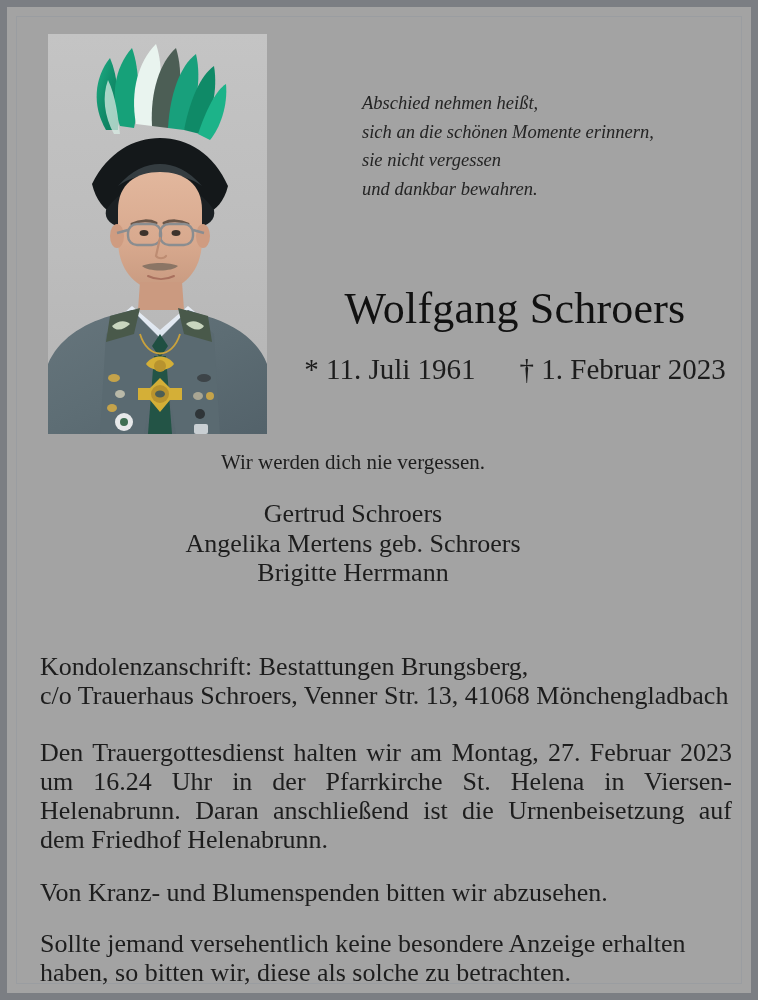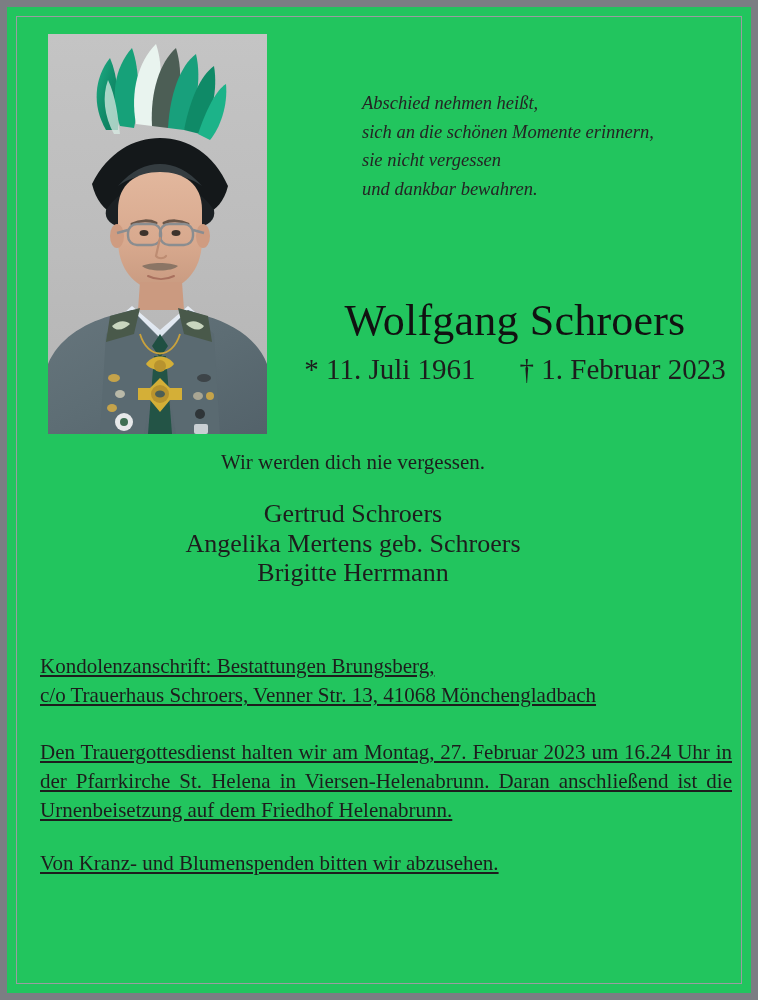--- a/index.html
+++ b/index.html
@@ -14,21 +14,21 @@
     color: #1a1a1a;
     overflow: hidden;
   }
 
   
   .notice {
     position: relative;
     box-sizing: border-box;
     width: 758px;
     height: 1000px;
-    background: #22c55e;
+    background: #a3a3a3;
     border: 7px solid #7b7e83;      
     padding: 0;
   }
   .inner-rule {
     position: absolute;
     left: 9px;
     top: 9px;
     right: 9px;
     bottom: 9px;
     border: 1px solid #9a9da1;      
@@ -72,21 +72,20 @@
   .name {
     position: absolute;
     left: 235px;
     top: 277px;
     width: 480px;
     text-align: center;
     font-size: 44px;
     line-height: 50px;
     letter-spacing: 0.2px;
     color: #111111;
-    margin-top: 12px;
   }
 
   .dates {
     position: absolute;
     left: 235px;
     top: 348px;
     width: 480px;
     text-align: center;
     font-size: 29px;
     line-height: 28px;
@@ -115,24 +114,23 @@
   }
 
   
   .body {
     position: absolute;
     left: 33px;
     top: 645px;
     width: 692px;
   }
   .block {
-    font-size: 21px;
+    font-size: 26px;
     line-height: 29px;
     color: #1d1d1d;
-    text-decoration: underline;
   }
   .block.justify { text-align: justify; }
   .spacer-lg { height: 28px; }
   .spacer-md { height: 24px; }
   .spacer-sm { height: 22px; }
 </style>
 </head>
 <body>
 
 <div class="notice">
@@ -281,16 +279,17 @@
     </div>
 
     <div class="body">
       <div class="block" style="white-space: pre-line;">Kondolenzanschrift: Bestattungen Brungsberg,
 c/o Trauerhaus Schroers, Venner Str. 13, 41068 Mönchengladbach</div>
       <div class="spacer-lg"></div>
       <div class="block justify">Den Trauergottesdienst halten wir am Montag, 27. Februar 2023 um 16.24 Uhr in der Pfarrkirche St. Helena in Viersen-Helenabrunn. Daran anschließend ist die Urnenbeisetzung auf dem Friedhof Helenabrunn.</div>
       <div class="spacer-md"></div>
       <div class="block">Von Kranz- und Blumenspenden bitten wir abzusehen.</div>
       <div class="spacer-sm"></div>
+      <div class="block">Sollte jemand versehentlich keine besondere Anzeige erhalten haben, so bitten wir, diese als solche zu betrachten.</div>
     </div>
 
   </div>
 </div>
 
 </body></html>

